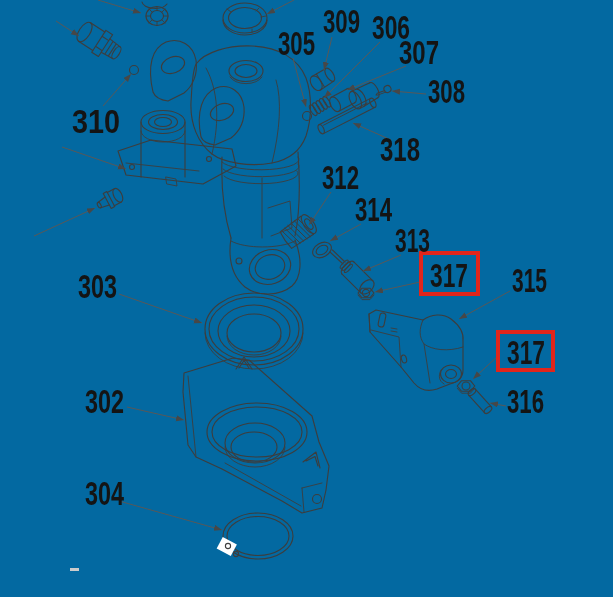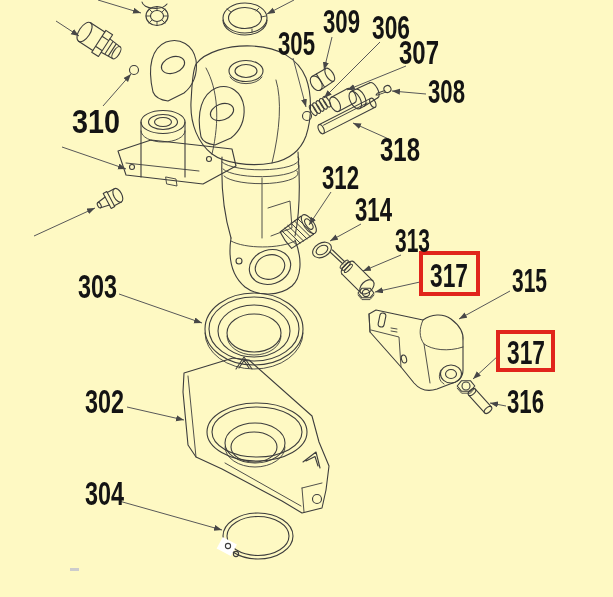--- a/index.html
+++ b/index.html
@@ -1,16 +1,16 @@
 <!DOCTYPE html>
 <html><head>
 <meta charset="utf-8">
 <style>
   html,body{margin:0;padding:0;background:#ffffff;}
-  .stage{position:relative;width:613px;height:597px;background:#fef9c3;overflow:hidden;}
+  .stage{position:relative;width:613px;height:597px;background:#0369a1;overflow:hidden;}
   svg{display:block;}
   .art{stroke:#3d3d3d;fill:none;stroke-width:1.1;stroke-linecap:round;stroke-linejoin:round;}
   .thin{stroke-width:0.9;}
   .lead{stroke:#585858;stroke-width:1;fill:none;}
   .lbl{font-family:"Liberation Sans",sans-serif;font-weight:bold;font-size:34px;fill:#141414;}
   .hibox{stroke:#e1251b;stroke-width:4;fill:none;}
   .wm{fill:#cccccc;}
 </style>
 </head>
 <body>

